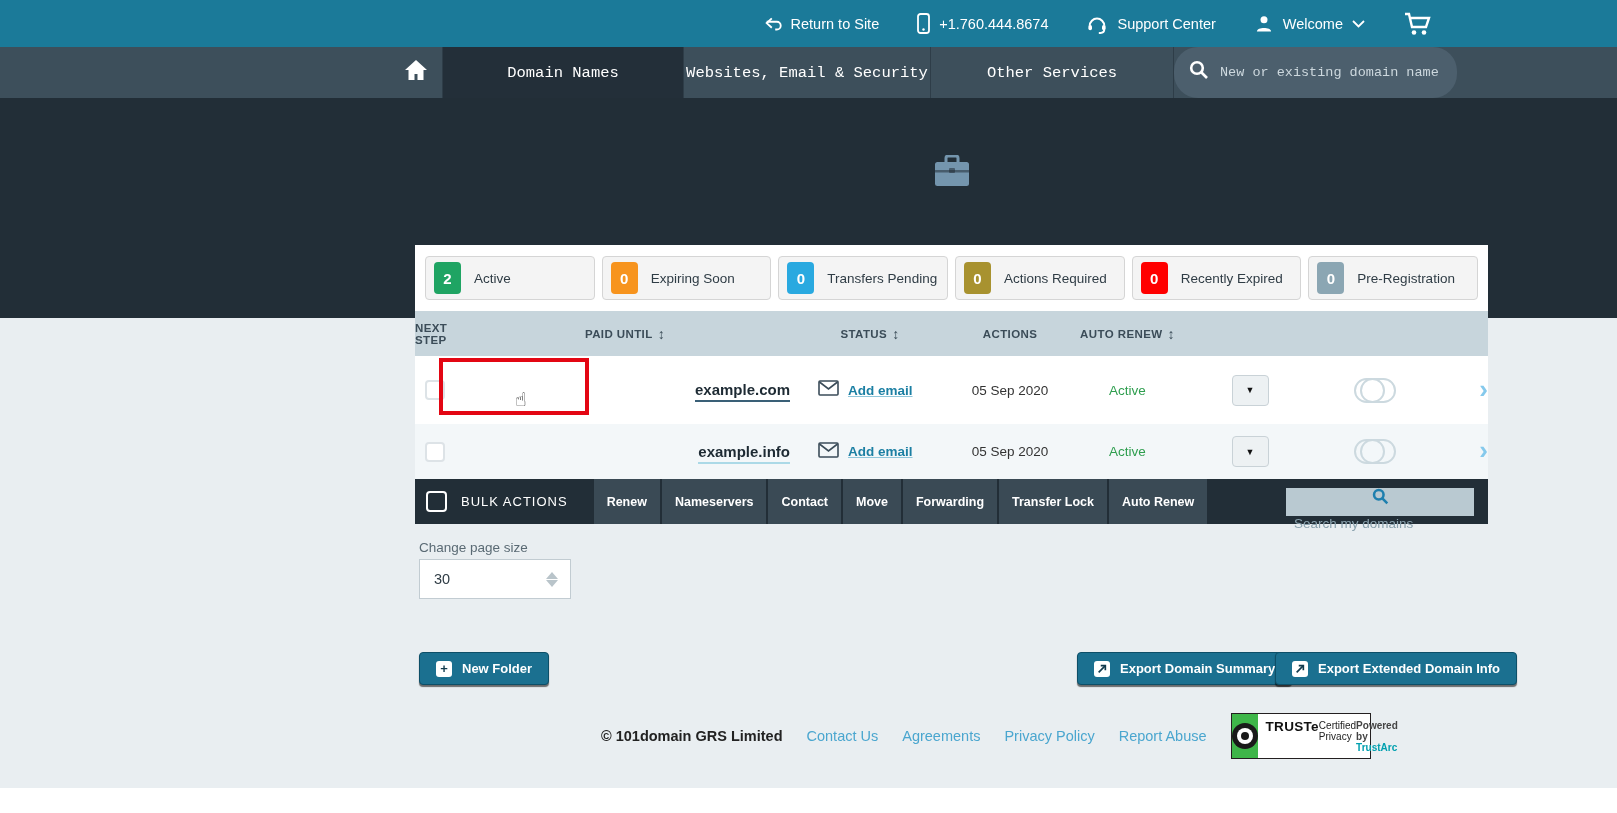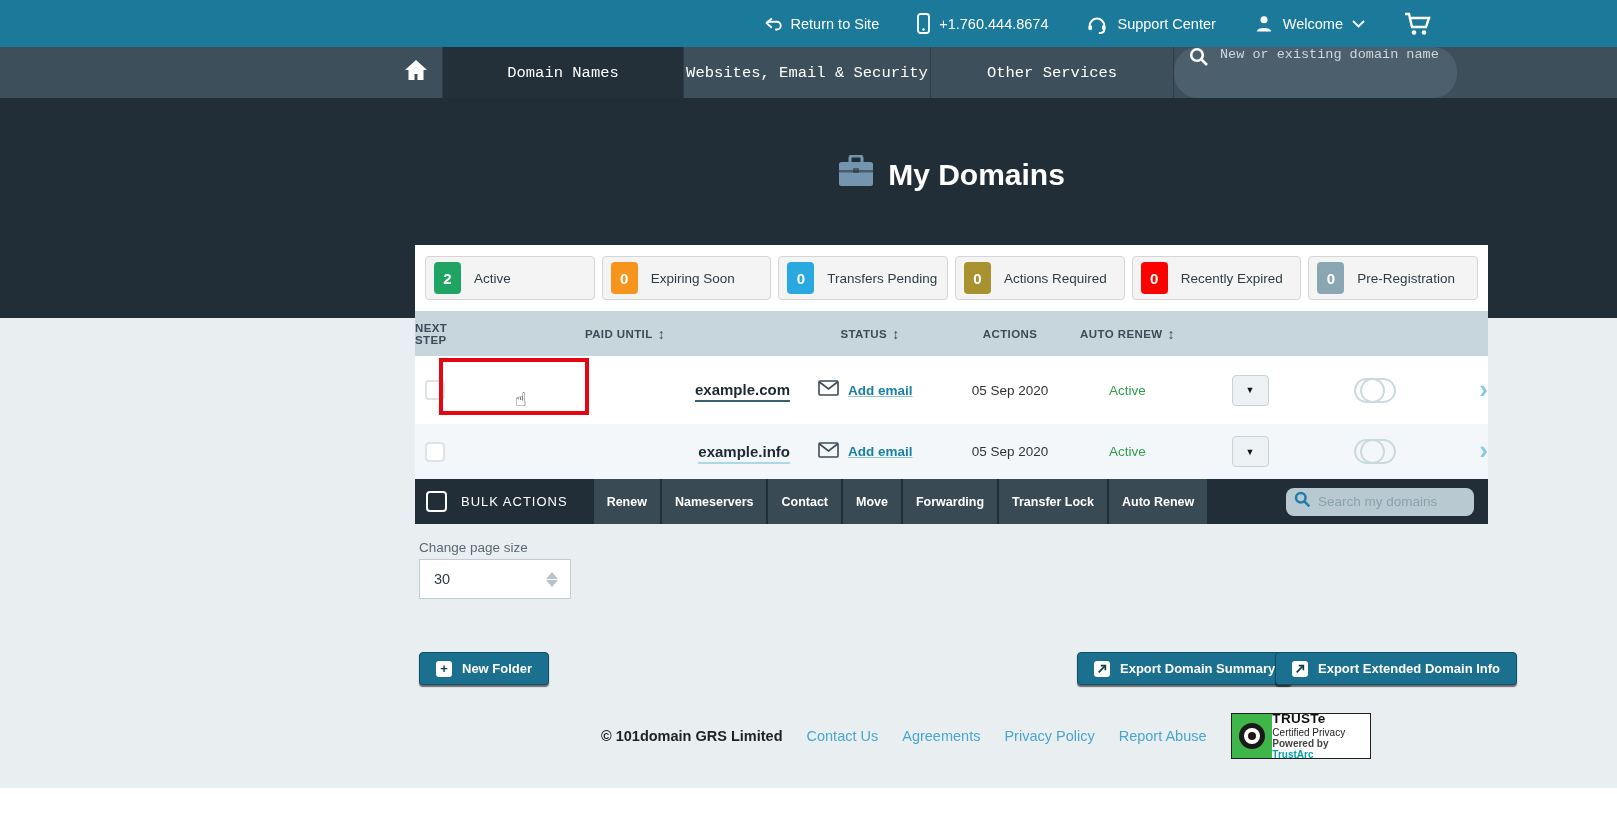--- a/index.html
+++ b/index.html
@@ -19,21 +19,21 @@
   .logo .l-com { position:absolute; right:0; bottom:-4px; font-size:10px; font-weight:bold; color:#f2c53b; background:#1b7a99; padding-left:3px; }
   .top-right { margin-left:auto; margin-right:186px; display:flex; align-items:center; gap:38px; }
   .top-item { display:flex; align-items:center; gap:9px; color:#fff; font-size:14.5px; cursor:pointer; white-space:nowrap; }
   .top-item svg { display:block; }
   
   .navbar { height:51px; background:#3d4f5b; display:flex; position:relative; z-index:5;font-family:Liberation Mono, monospace; }
   .nav-home { margin-left:390px; width:53px; display:flex; align-items:center; justify-content:center; border-right:1px solid #2e3d48; cursor:pointer; }
   .nav-tab { width:241px; display:flex; align-items:center; justify-content:center; color:#fff; font-size:15.5px; border-right:1px solid #2e3d48; cursor:pointer; }
   .nav-tab.w2 { width:247px; } .nav-tab.w3 { width:243px; }
   .nav-tab.active { background:#232f39; }
-  .nav-search { width:283px; background:#4c5f6d; display:flex; align-items:flex-start; padding:0 15px; gap:11px;border-radius:24px; }
+  .nav-search { width:283px; background:#4c5f6d; display:flex; align-items:center; padding:0 15px; gap:11px;border-radius:24px; }
   .nav-search input { background:transparent; border:none; outline:none; color:#e8eef1; font-size:13.5px; width:100%; font-family:inherit; }
   .nav-search input::placeholder { color:#cdd8de; }
   
   .hero { height:220px; background:#222e37; position:relative; z-index:1; }
   .hero-title { position:absolute; top:155px; left:415px; width:1073px; text-align:center; color:#fff; font-size:30px; font-weight:bold; z-index:1; display:flex; align-items:center; justify-content:center; gap:14px; }
   
   .gray-zone { position:absolute; top:318px; left:0; width:1617px; height:470px; background:#e9eef1; z-index:0; }
   
   .container { position:absolute; top:245px; left:415px; width:1073px; background:#fff; z-index:3; }
   .cards { display:flex; gap:7px; padding:11px 10px 11px 10px; }
@@ -64,21 +64,21 @@
   .toggle .knob { position:absolute; left:4px; top:-2px; width:25px; height:25px; border:2px solid #ccd9df; border-radius:50%; }
   .chev { color:#85c9ec; font-size:26px; line-height:20px; margin-left:6px; cursor:pointer; font-weight:bold; }
   .hl-box { position:absolute; left:24px; top:2px; width:150px; height:57px; border:4px solid #e30613; z-index:6; pointer-events:none; }
   .hl-cursor { position:absolute; left:72px; top:26px; font-size:19px; color:#1d1d1d; font-family:"DejaVu Sans",sans-serif; }
   
   .bulkbar { height:45px; background:#222e37; display:flex; align-items:center; }
   .bulk-check { width:21px; height:21px; border:2px solid #fff; border-radius:4px; margin-left:11px; cursor:pointer; }
   .bulk-label { color:#fff; font-size:13px; letter-spacing:1px; margin:0 26px 0 14px; white-space:nowrap; }
   .bulk-actions { display:flex; gap:2px; height:100%; }
   .bulk-btn { background:#3a4a55; color:#fff; font-weight:bold; font-size:12.5px; display:flex; align-items:center; padding:0 13px; cursor:pointer; white-space:nowrap; }
-  .bulk-search { margin-left:auto; margin-right:14px; width:188px; height:28px; border-radius:8px; background:#b9c9d1; display:flex; align-items:center; padding:0 8px; gap:7px; }
+  .bulk-search { margin-left:auto; margin-right:14px; width:188px; height:28px; border-radius:0; background:#b9c9d1; display:flex; align-items:center; padding:0 8px; gap:7px;flex-direction:column; }
   .bulk-search input { background:transparent; border:none; outline:none; width:100%; font-size:13.5px; color:#5b7280; font-family:inherit; }
   .bulk-search input::placeholder { color:#8aa2ae; }
   
   .pagesize-label { position:absolute; top:540px; left:419px; font-size:13.5px; color:#5a6a74; z-index:3; }
   .pagesize-select { position:absolute; top:559px; left:419px; width:152px; height:40px; background:#fff; border:1px solid #c2ccd2; z-index:3; display:flex; align-items:center; padding:0 12px 0 14px; font-size:14.5px; color:#2f3c45; cursor:pointer; }
   .spin { margin-left:auto; display:flex; flex-direction:column; gap:1px; }
   .spin i { width:0; height:0; border-left:6px solid transparent; border-right:6px solid transparent; }
   .spin .up { border-bottom:7px solid #b9c4ca; }
   .spin .dn { border-top:7px solid #b9c4ca; }
   .teal-btn { position:absolute; top:652px; height:33px; background:#1b7090; border:1px solid #0d4f68; border-radius:4px; box-shadow:0 2px 1px rgba(0,0,0,.55); color:#fff; font-weight:bold; font-size:13px; display:inline-flex; align-items:center; gap:10px; padding:0 16px; cursor:pointer; z-index:3; white-space:nowrap; }
@@ -86,21 +86,21 @@
   .icon-sq svg { display:block; }
   
   .footer { position:absolute; top:713px; left:601px; display:flex; align-items:center; gap:24px; z-index:3; height:46px; }
   .copyright { font-size:14.5px; font-weight:bold; color:#222; white-space:nowrap; }
   .f-link { font-size:14.5px; color:#4aa6cf; cursor:pointer; white-space:nowrap; }
   .truste { width:140px; height:46px; background:#fff; border:1px solid #231f20; display:flex; align-items:center; cursor:pointer; }
   .truste-green { width:42px; height:44px; background:#3eb649; display:flex; align-items:center; justify-content:center; }
   .truste-ring { width:26px; height:26px; border-radius:50%; background:#1a1a1a; display:flex; align-items:center; justify-content:center; }
   .truste-ring .w { width:16px; height:16px; border-radius:50%; background:#fff; display:flex; align-items:center; justify-content:center; }
   .truste-ring .d { width:8px; height:8px; border-radius:50%; background:#1a1a1a; }
-  .truste-text { padding:2px 0; display:flex; flex-direction:column; line-height:1.1; }
+  .truste-text { padding:2px 8px; display:flex; flex-direction:row; line-height:1.1; }
   .tt-name { font-weight:900; font-size:13.5px; color:#111; letter-spacing:.3px; }
   .tt-cert { font-size:10px; color:#222; }
   .tt-pow { font-size:10px; color:#444;font-weight:bold; }
   .tt-pow b { color:#00a0af; }
 </style>
 </head>
 <body>
 
 <div class="topbar">
   <div class="top-right">
@@ -190,21 +190,20 @@
 <div class="hero"></div>
 <div class="hero-title">
   <span>
     <svg width="36" height="32" viewBox="0 0 36 32" fill="#7495ad">
         <rect x="12" y="1" width="12" height="8" rx="2" fill="none" stroke="#7495ad" stroke-width="3"></rect>
         <rect x="1" y="7" width="34" height="24" rx="2.5"></rect>
         <rect x="1" y="15" width="34" height="2.5" fill="#222e37" opacity="0.55"></rect>
         <rect x="15" y="13" width="6" height="5" rx="1" fill="#222e37" opacity="0.55"></rect>
       </svg>
   </span>
-  <span>My Domains</span>
 </div>
 
 <div class="gray-zone"></div>
 
 <div class="container">
 
   <div class="cards">
     <div class="card">
       <span class="badge" style="background: rgb(31, 164, 99);">2</span>
       <span class="card-label">Active</span>

